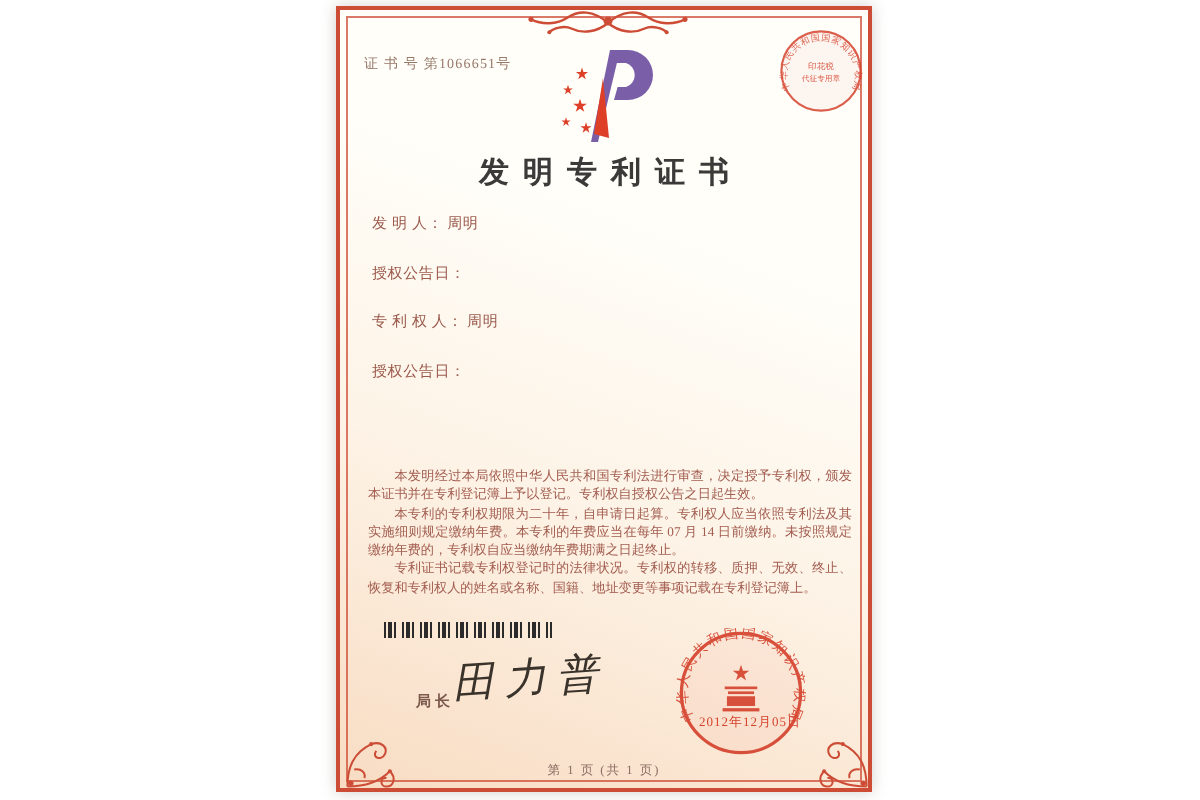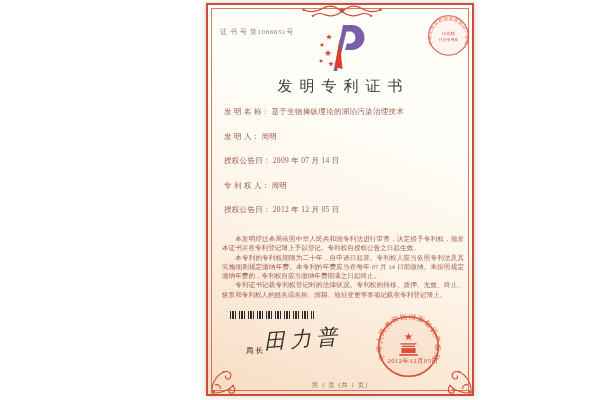--- a/index.html
+++ b/index.html
@@ -2,28 +2,28 @@
 <html><head>
 <meta charset="utf-8">
 <style>
   html,body{margin:0;padding:0;}
   body{width:600px;height:400px;background:#ffffff;overflow:hidden;
        font-family:"Liberation Serif", serif;}
   .stage{position:relative;width:600px;height:400px;background:#ffffff;}
   .cert{position:absolute;left:168px;top:3px;width:268px;height:393px;
         background:linear-gradient(200deg,#fffef9 30%,#fdf3e6 62%,#f8dcc3 100%);
         border:2px solid #cd4c36;box-sizing:border-box;
-        box-shadow:0 0 7px rgba(90,70,50,.25);margin-left:38px;}
+        box-shadow:0 0 7px rgba(90,70,50,.25);}
   .inner-frame{position:absolute;left:3px;top:3px;right:3px;bottom:3px;
         border:1px solid rgba(205,76,54,.75);pointer-events:none;}
   .abs{position:absolute;}
   .cert-number{left:12px;top:22px;font-size:7px;color:#97796a;letter-spacing:.6px;}
   .logo-box{left:104px;top:18px;width:60px;height:50px;}
   .title{left:0;top:72px;width:100%;text-align:center;font-size:15px;
-         letter-spacing:7px;color:#3c3a39;font-weight:400;text-indent:7px;}
+         letter-spacing:7px;color:#3c3a39;font-weight:700;text-indent:7px;}
   .fields{left:16px;top:102px;width:236px;}
   .field-row{display:flex;margin-bottom:14.6px;font-size:7.5px;color:#9b5a4c;
          letter-spacing:.3px;white-space:nowrap;}
   .field-label{flex:0 0 auto;}
   .field-value{flex:1 1 auto;margin-left:2px;}
   .paras{left:14px;top:229px;width:242px;font-size:6.6px;line-height:9.3px;
          color:#a25d50;text-align:justify;}
   .paras p{margin:0;text-indent:2em;}
   .barcode{left:22px;top:306px;width:84px;height:8px;
      background:repeating-linear-gradient(90deg,#2b2b2b 0 1px,transparent 1px 2px,
@@ -92,38 +92,32 @@
         <use href="#star" transform="translate(16,30) scale(3.6)"></use>
         <use href="#star" transform="translate(9,38) scale(2.4)"></use>
         <use href="#star" transform="translate(19,41) scale(2.9)"></use>
       </g>
     </svg>
 
     <div class="abs title">发明专利证书</div>
 
     <div class="abs fields">
       <div class="field-row">
-        <span class="field-label">发 明 名 称：</span>
-        <span class="field-value">基于生物操纵理论的湖泊污染治理技术</span>
-      </div>
-      <div class="field-row">
         <span class="field-label">发  明  人：</span>
         <span class="field-value">周明</span>
       </div>
       <div class="field-row">
         <span class="field-label">授权公告日：</span>
-        <span class="field-value">2009 年 07 月 14 日</span>
       </div>
       <div class="field-row">
         <span class="field-label">专 利 权 人：</span>
         <span class="field-value">周明</span>
       </div>
       <div class="field-row">
         <span class="field-label">授权公告日：</span>
-        <span class="field-value">2012 年 12 月 05 日</span>
       </div>
     </div>
 
     <div class="abs paras">
       <p>本发明经过本局依照中华人民共和国专利法进行审查，决定授予专利权，颁发本证书并在专利登记簿上予以登记。专利权自授权公告之日起生效。</p>
       <p>本专利的专利权期限为二十年，自申请日起算。专利权人应当依照专利法及其实施细则规定缴纳年费。本专利的年费应当在每年 07 月 14 日前缴纳。未按照规定缴纳年费的，专利权自应当缴纳年费期满之日起终止。</p>
       <p>专利证书记载专利权登记时的法律状况。专利权的转移、质押、无效、终止、恢复和专利权人的姓名或名称、国籍、地址变更等事项记载在专利登记簿上。</p>
     </div>
 
     <div class="abs barcode"></div>

